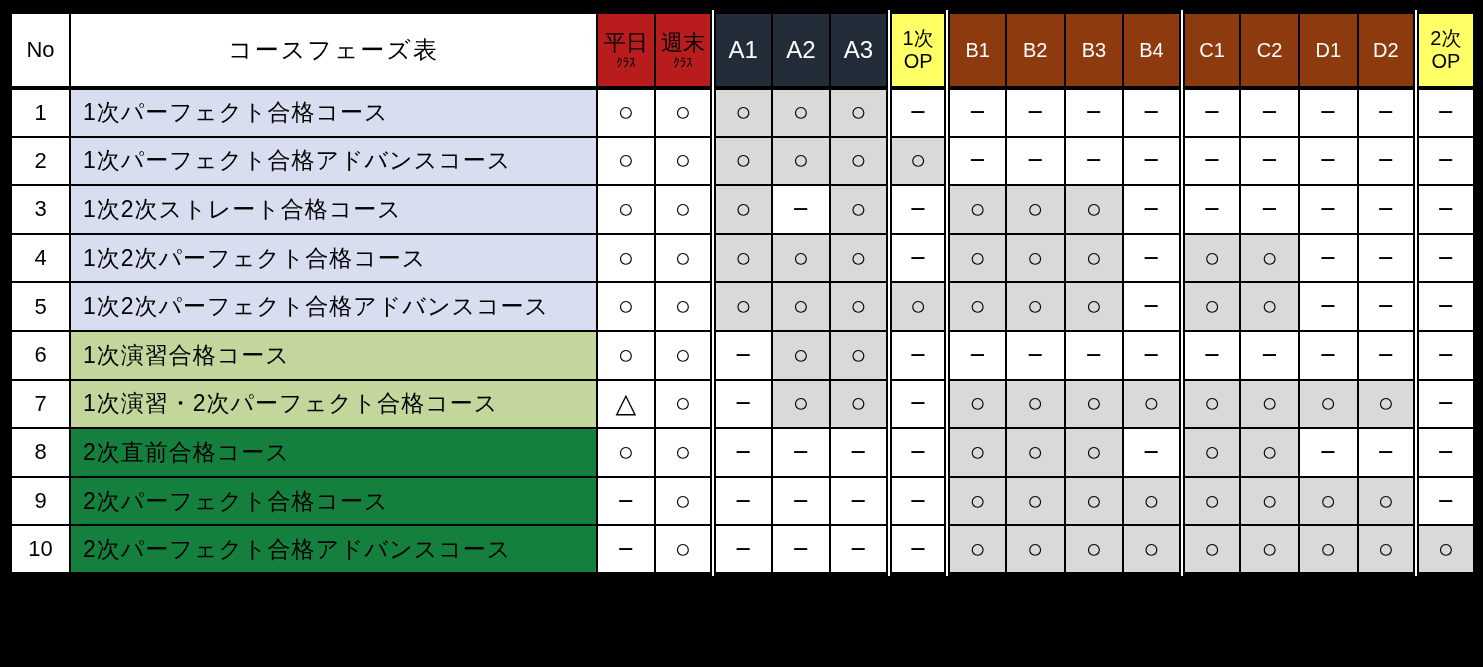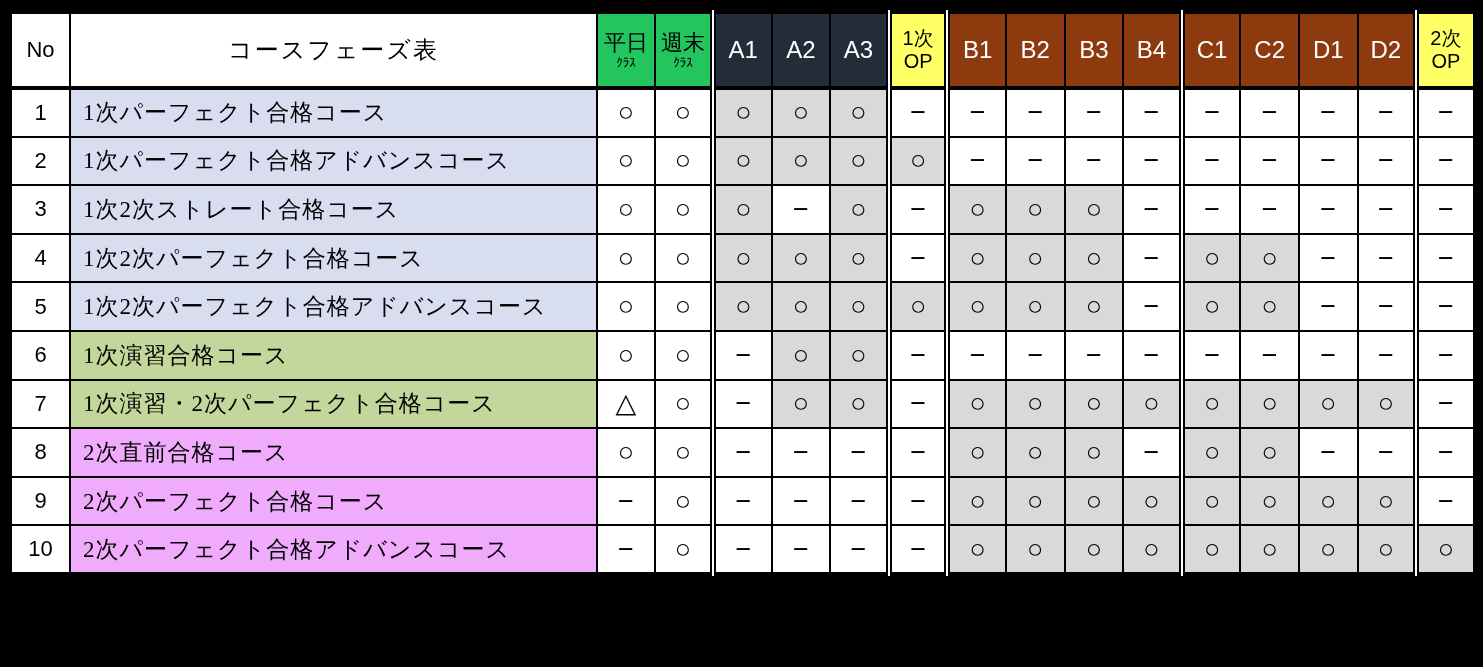--- a/index.html
+++ b/index.html
@@ -32,37 +32,37 @@
     vertical-align: middle;
   }
   thead tr { height: 76px; }
   tbody tr { height: 48.6px; }
   thead th { border-bottom: 4px solid #000; font-weight: normal; }
   
   .grp { border-left: 6px double #000 !important; }
 
   .hdr-corner   { background: #fff; font-size: 22px; text-align: center; color: #000; }
   .hdr-title    { background: #fff; font-size: 24px; text-align: center; color: #000; letter-spacing: 2px; font-family: Liberation Serif, serif; }
-  .hdr-cream    { background: #22c55e; color: #000; text-align: center; }
+  .hdr-cream    { background: #b91c1c; color: #000; text-align: center; }
   .hdr-navy     { background: #232D3A; color: #fff; text-align: center; font-size: 24px; margin-left: 32px; }
-  .hdr-brown    { background: #8D3A0F; color: #fff; text-align: center; font-size: 24px; margin-left: 12px; }
+  .hdr-brown    { background: #8D3A0F; color: #fff; text-align: center; font-size: 20px; margin-left: 12px; }
   .hdr-yellow   { background: #FFFF66; color: #000; text-align: center; }
   .ch-l1 { font-size: 22px; line-height: 1.15; }
   .ch-l2 { font-size: 13px; line-height: 1.1; }
   .ph-l1, .ph-l2 { font-size: 20px; line-height: 1.15; }
 
   td.no-cell   { background: #fff; text-align: center; font-size: 22px; color: #000; }
-  td.name-cell { text-align: left; padding-left: 12px; font-size: 23px; color: #000; letter-spacing: 1px; font-family: Liberation Serif, serif; }
+  td.name-cell { text-align: left; padding-left: 12px; font-size: 23px; color: #000; letter-spacing: 1px; }
   td.cls-cell  { background: #fff; text-align: center; font-size: 27px; color: #000; line-height: 1; }
   td.mark-cell { background: #fff; text-align: center; font-size: 27px; color: #000; line-height: 1; }
   td.mark-cell.on { background: #D9D9D9; }
 
   tr.row-blue   td.name-cell { background: #D9DDF0; }
   tr.row-green  td.name-cell { background: #C3D69B; }
-  tr.row-orange td.name-cell { background: #f0abfc; }
+  tr.row-orange td.name-cell { background: #15803d; }
   tr.row-purple td.name-cell { background: #B1A0C7; }
 </style>
 </head>
 <body>
 
 <div class="stage">
   <table class="phase-table">
     <colgroup id="cols">
       <col style="width:60px">
       <col style="width:527px">

